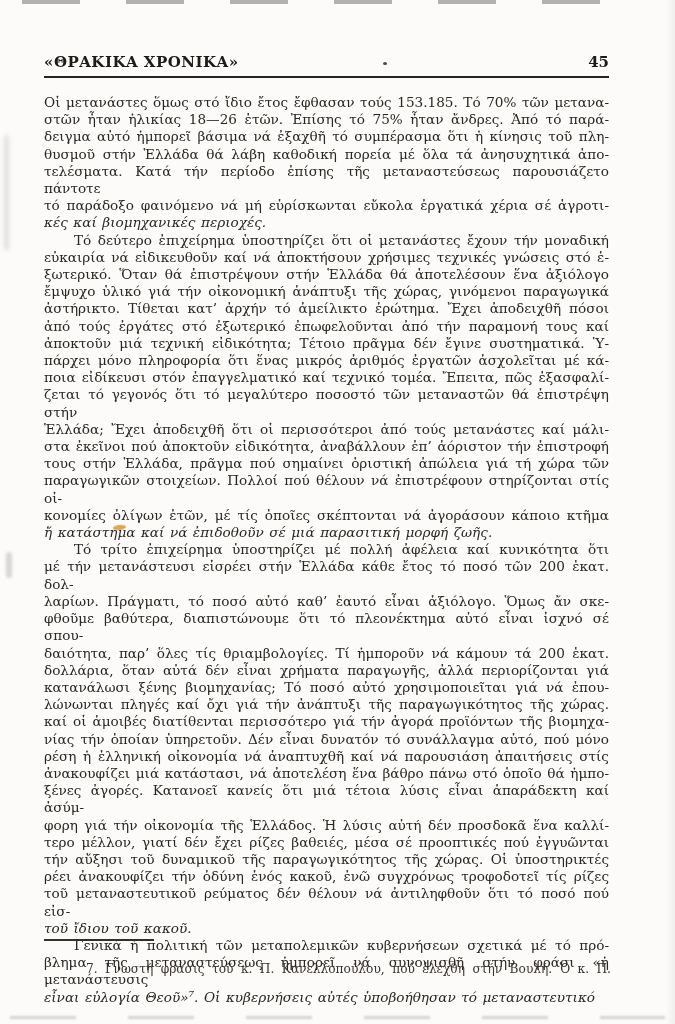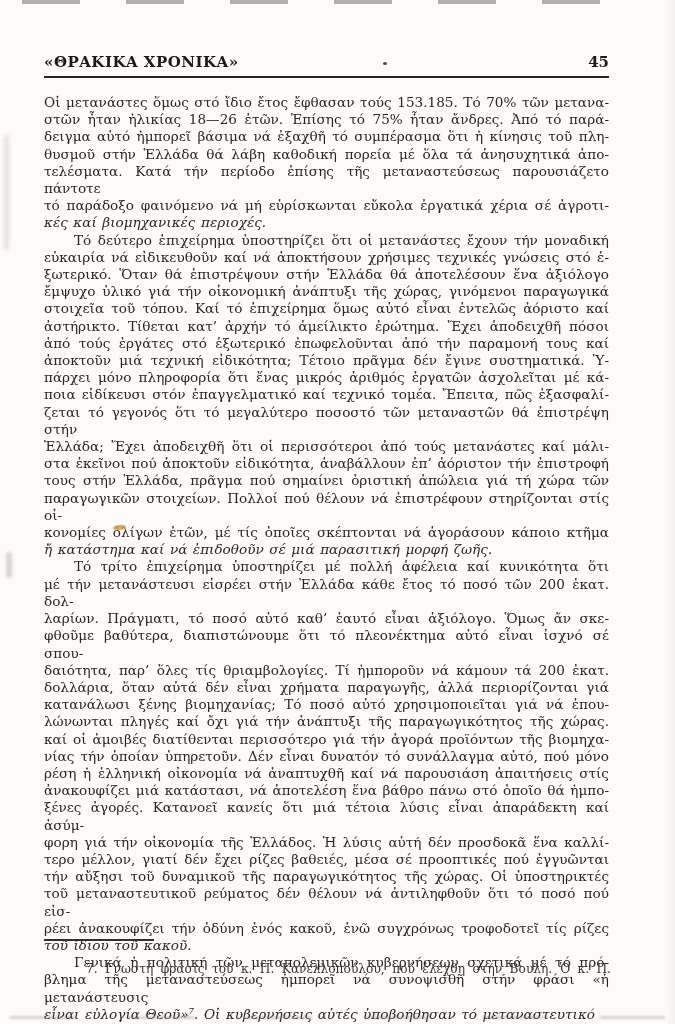--- a/index.html
+++ b/index.html
@@ -126,21 +126,20 @@
         <span class="line">θυσμοῦ στήν Ἑλλάδα θά λάβη καθοδική πορεία μέ ὅλα τά ἀνησυχητικά ἀπο-</span>
         <span class="line">τελέσματα. Κατά τήν περίοδο ἐπίσης τῆς μεταναστεύσεως παρουσιάζετο πάντοτε</span>
         <span class="line">τό παράδοξο φαινόμενο νά μή εὑρίσκωνται εὔκολα ἐργατικά χέρια σέ ἀγροτι-</span>
         <span class="line last">κές καί βιομηχανικές περιοχές.</span>
       </p>
       <p class="para indent">
         <span class="line">Τό δεύτερο ἐπιχείρημα ὑποστηρίζει ὅτι οἱ μετανάστες ἔχουν τήν μοναδική</span>
         <span class="line">εὐκαιρία νά εἰδικευθοῦν καί νά ἀποκτήσουν χρήσιμες τεχνικές γνώσεις στό ἐ-</span>
         <span class="line">ξωτερικό. Ὅταν θά ἐπιστρέψουν στήν Ἑλλάδα θά ἀποτελέσουν ἕνα ἀξιόλογο</span>
         <span class="line">ἔμψυχο ὑλικό γιά τήν οἰκονομική ἀνάπτυξι τῆς χώρας, γινόμενοι παραγωγικά</span>
-        <span class="line">στοιχεῖα τοῦ τόπου. Καί τό ἐπιχείρημα ὅμως αὐτό εἶναι ἐντελῶς ἀόριστο καί</span>
         <span class="line">ἀστήρικτο. Τίθεται κατ’ ἀρχήν τό ἀμείλικτο ἐρώτημα. Ἔχει ἀποδειχθῆ πόσοι</span>
         <span class="line">ἀπό τούς ἐργάτες στό ἐξωτερικό ἐπωφελοῦνται ἀπό τήν παραμονή τους καί</span>
         <span class="line">ἀποκτοῦν μιά τεχνική εἰδικότητα; Τέτοιο πρᾶγμα δέν ἔγινε συστηματικά. Ὑ-</span>
         <span class="line">πάρχει μόνο πληροφορία ὅτι ἕνας μικρός ἀριθμός ἐργατῶν ἀσχολεῖται μέ κά-</span>
         <span class="line">ποια εἰδίκευσι στόν ἐπαγγελματικό καί τεχνικό τομέα. Ἔπειτα, πῶς ἐξασφαλί-</span>
         <span class="line">ζεται τό γεγονός ὅτι τό μεγαλύτερο ποσοστό τῶν μεταναστῶν θά ἐπιστρέψη στήν</span>
         <span class="line">Ἑλλάδα; Ἔχει ἀποδειχθῆ ὅτι οἱ περισσότεροι ἀπό τούς μετανάστες καί μάλι-</span>
         <span class="line">στα ἐκεῖνοι πού ἀποκτοῦν εἰδικότητα, ἀναβάλλουν ἐπ’ ἀόριστον τήν ἐπιστροφή</span>
         <span class="line">τους στήν Ἑλλάδα, πρᾶγμα πού σημαίνει ὁριστική ἀπώλεια γιά τή χώρα τῶν</span>
         <span class="line">παραγωγικῶν στοιχείων. Πολλοί πού θέλουν νά ἐπιστρέφουν στηρίζονται στίς οἰ-</span>
@@ -157,22 +156,22 @@
         <span class="line">κατανάλωσι ξένης βιομηχανίας; Τό ποσό αὐτό χρησιμοποιεῖται γιά νά ἐπου-</span>
         <span class="line">λώνωνται πληγές καί ὄχι γιά τήν ἀνάπτυξι τῆς παραγωγικότητος τῆς χώρας.</span>
         <span class="line">καί οἱ ἀμοιβές διατίθενται περισσότερο γιά τήν ἀγορά προϊόντων τῆς βιομηχα-</span>
         <span class="line">νίας τήν ὁποίαν ὑπηρετοῦν. Δέν εἶναι δυνατόν τό συνάλλαγμα αὐτό, πού μόνο</span>
         <span class="line">ρέση ἡ ἑλληνική οἰκονομία νά ἀναπτυχθῆ καί νά παρουσιάση ἀπαιτήσεις στίς</span>
         <span class="line">ἀνακουφίζει μιά κατάστασι, νά ἀποτελέση ἕνα βάθρο πάνω στό ὁποῖο θά ἠμπο-</span>
         <span class="line">ξένες ἀγορές. Κατανοεῖ κανείς ὅτι μιά τέτοια λύσις εἶναι ἀπαράδεκτη καί ἀσύμ-</span>
         <span class="line">φορη γιά τήν οἰκονομία τῆς Ἑλλάδος. Ἡ λύσις αὐτή δέν προσδοκᾶ ἕνα καλλί-</span>
         <span class="line">τερο μέλλον, γιατί δέν ἔχει ρίζες βαθειές, μέσα σέ προοπτικές πού ἐγγυῶνται</span>
         <span class="line">τήν αὔξησι τοῦ δυναμικοῦ τῆς παραγωγικότητος τῆς χώρας. Οἱ ὑποστηρικτές</span>
+        <span class="line">ρέει ἀνακουφίζει τήν ὀδύνη ἑνός κακοῦ, ἐνῶ συγχρόνως τροφοδοτεῖ τίς ρίζες</span>
         <span class="line">τοῦ μεταναστευτικοῦ ρεύματος δέν θέλουν νά ἀντιληφθοῦν ὅτι τό ποσό πού εἰσ-</span>
-        <span class="line">ρέει ἀνακουφίζει τήν ὀδύνη ἑνός κακοῦ, ἐνῶ συγχρόνως τροφοδοτεῖ τίς ρίζες</span>
         <span class="line last">τοῦ ἴδιου τοῦ κακοῦ.</span>
       </p>
       <p class="para indent">
         <span class="line">Γενικά ἡ πολιτική τῶν μεταπολεμικῶν κυβερνήσεων σχετικά μέ τό πρό-</span>
         <span class="line">βλημα τῆς μεταναστεύσεως ἠμπορεῖ νά συνοψισθῆ στήν φράσι «ἡ μετανάστευσις</span>
         <span class="line last">εἶναι εὐλογία Θεοῦ»⁷. Οἱ κυβερνήσεις αὐτές ὑποβοήθησαν τό μεταναστευτικό</span>
       </p>
     </main>
 
   <div class="speck-orange"></div>

